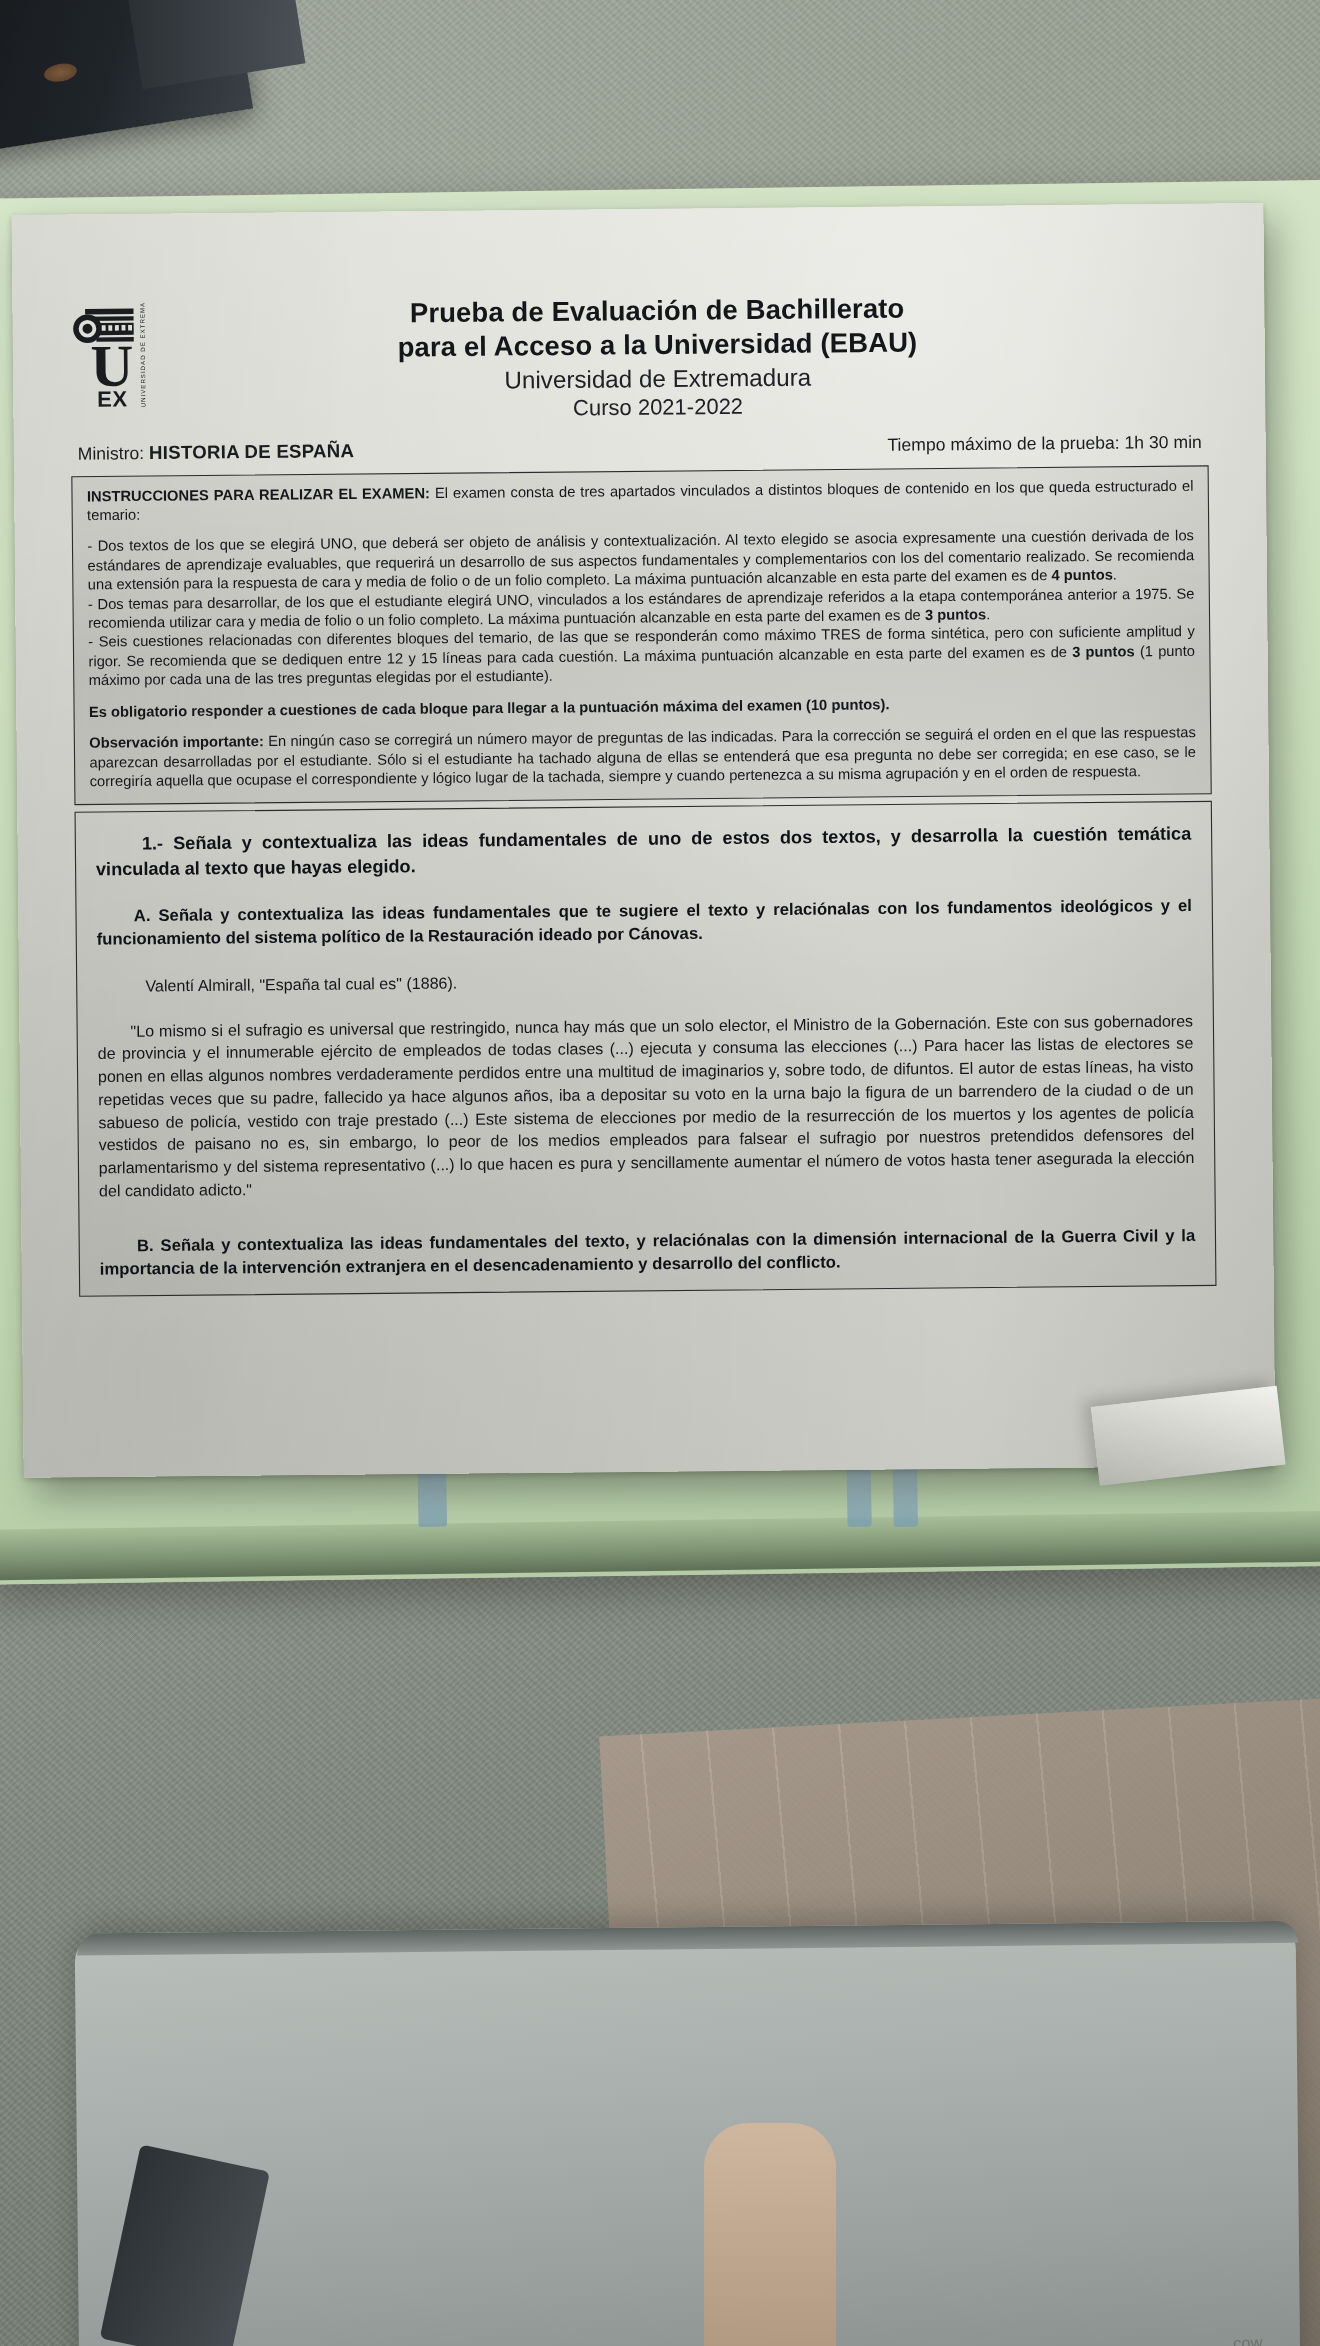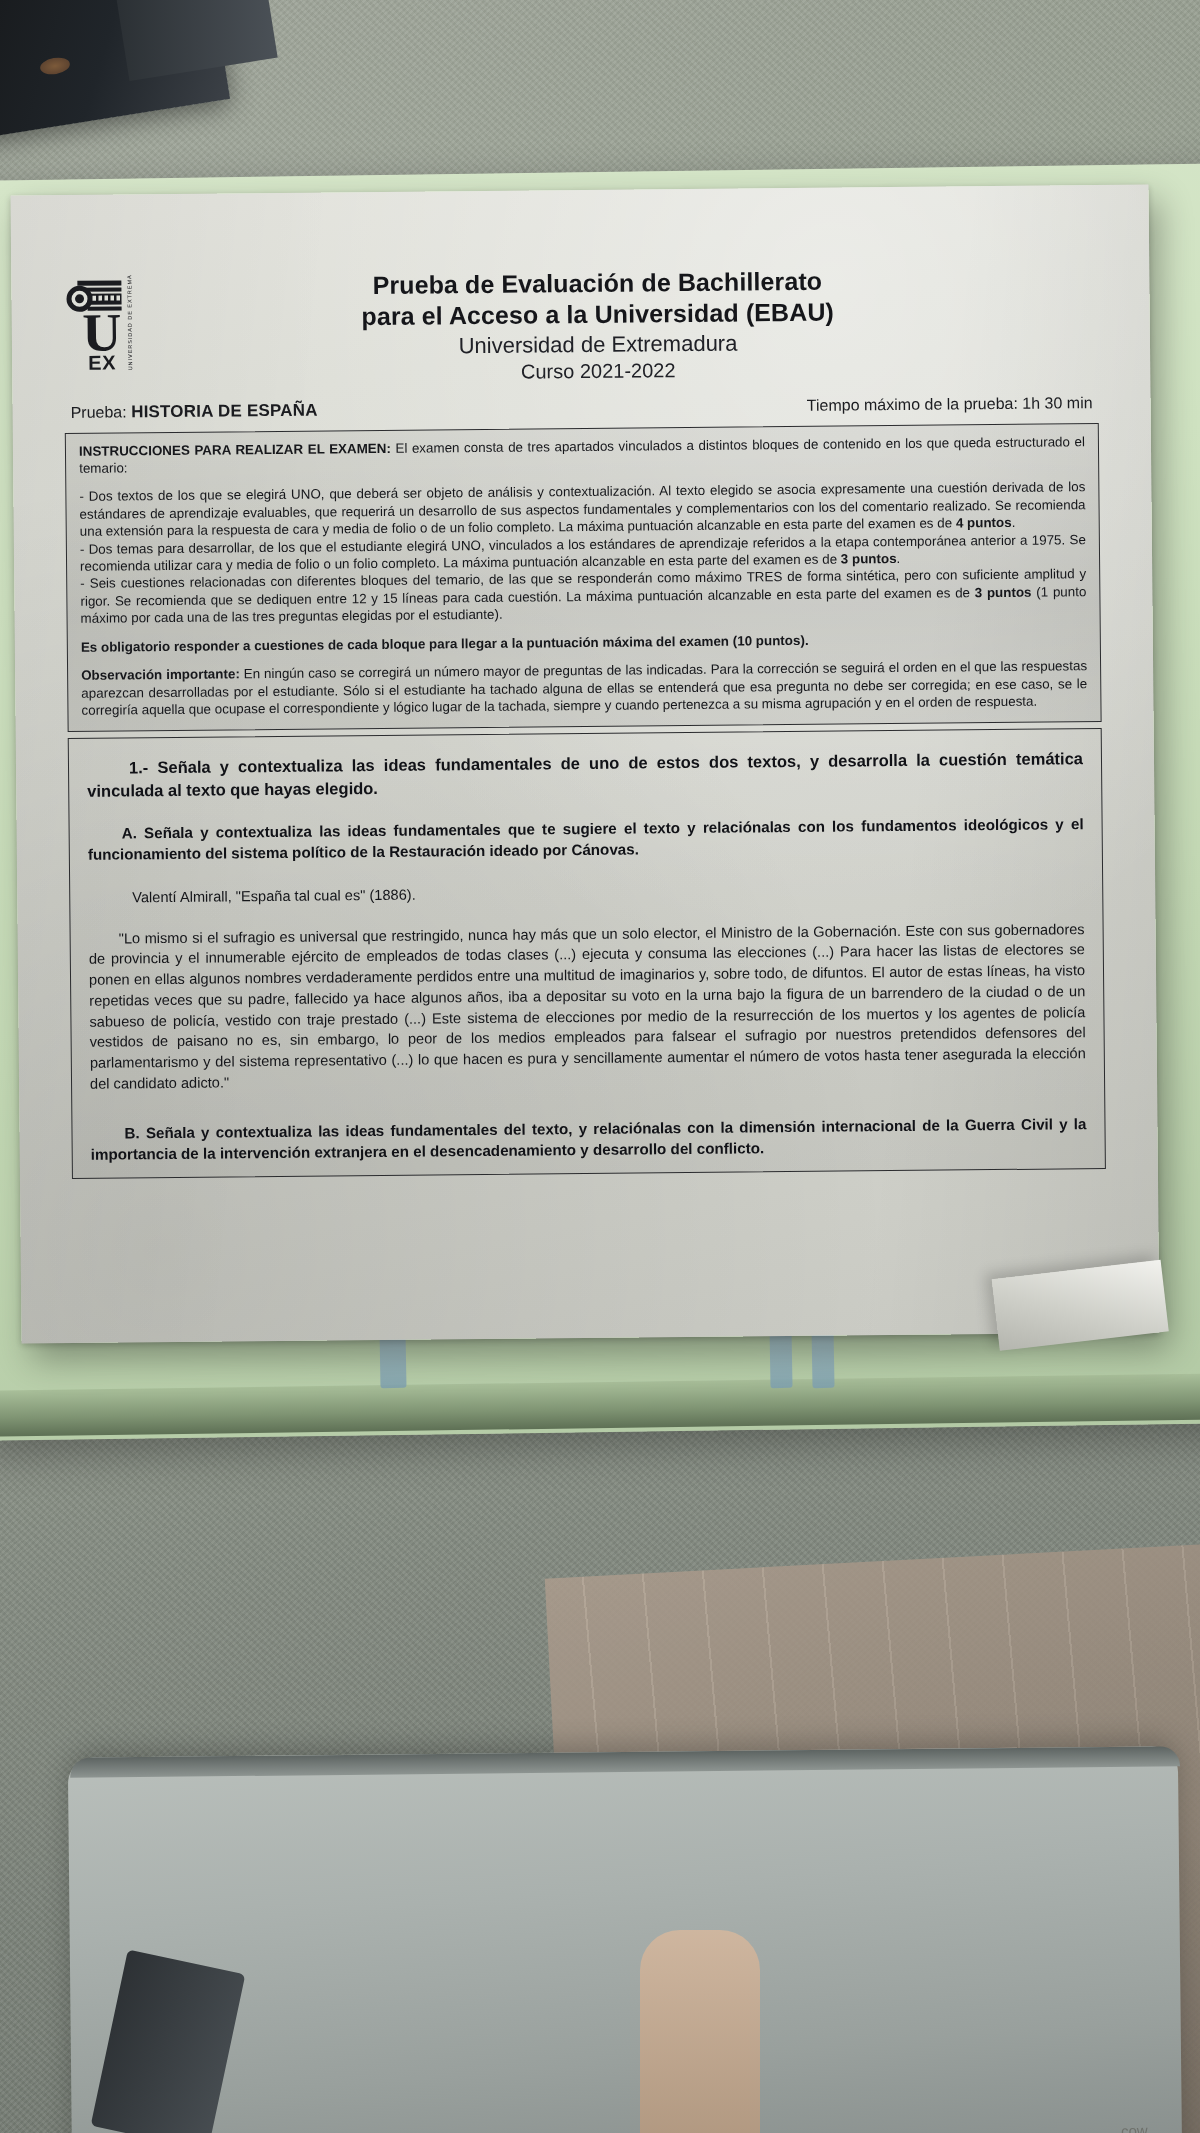--- a/index.html
+++ b/index.html
@@ -203,21 +203,21 @@
         <div class="hdr-text">
           <div class="t1">Prueba de Evaluación de Bachillerato</div>
           <div class="t1">para el Acceso a la Universidad (EBAU)</div>
           <div class="t2">Universidad de Extremadura</div>
           <div class="t3">Curso 2021-2022</div>
         </div>
       </div>
 
       <div class="meta">
         <div class="meta-l">
-          <span>Prueba:</span>
+          <span>Ministro:</span>
           <b>HISTORIA DE ESPAÑA</b>
         </div>
         <div class="meta-r">Tiempo máximo de la prueba: 1h 30 min</div>
       </div>
 
       <div class="box instr">
         <p class="p">
           <b>INSTRUCCIONES PARA REALIZAR EL EXAMEN:</b><span> El examen consta de tres apartados vinculados a distintos bloques de contenido en los que queda estructurado el temario:</span>
         </p>
 

